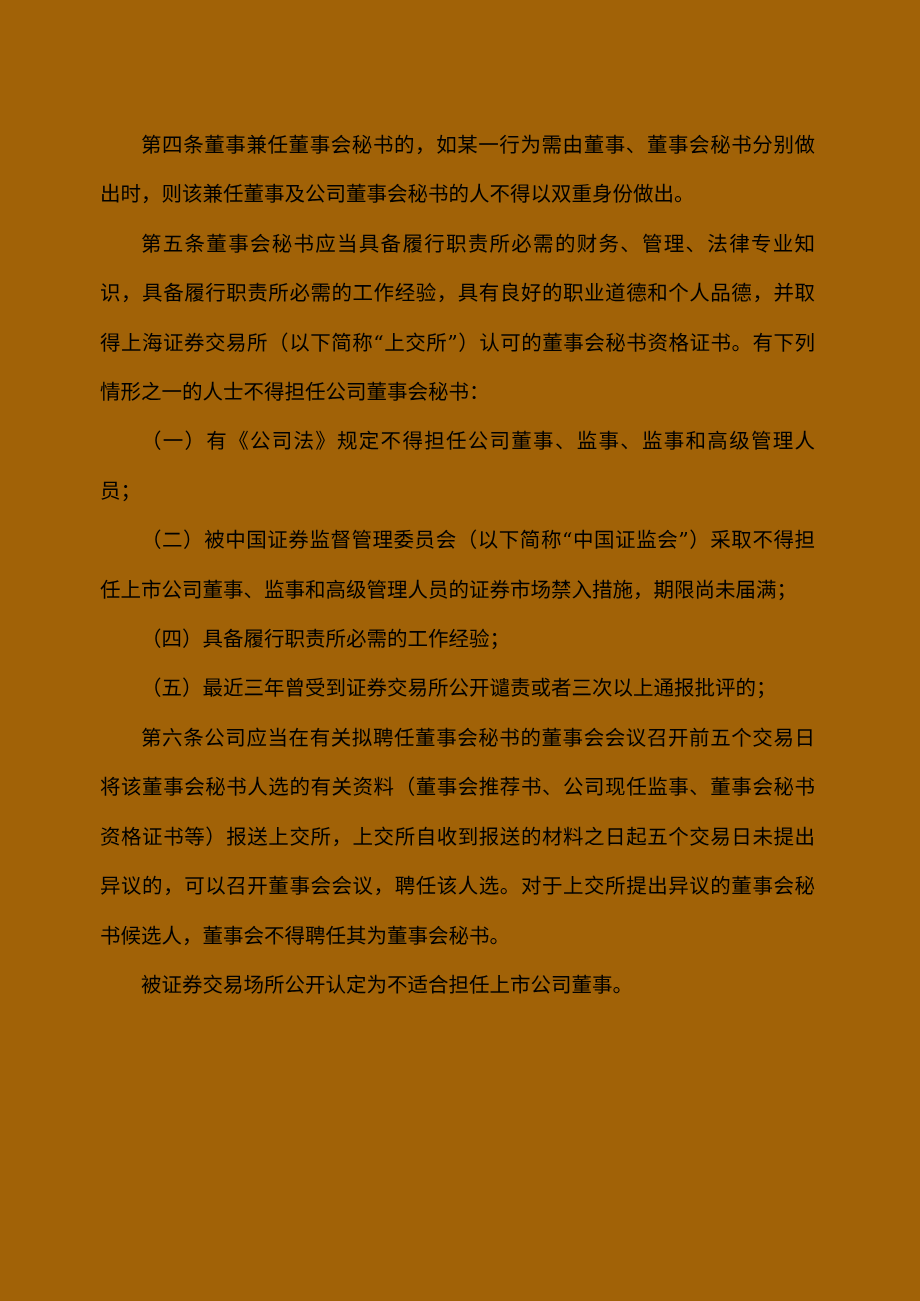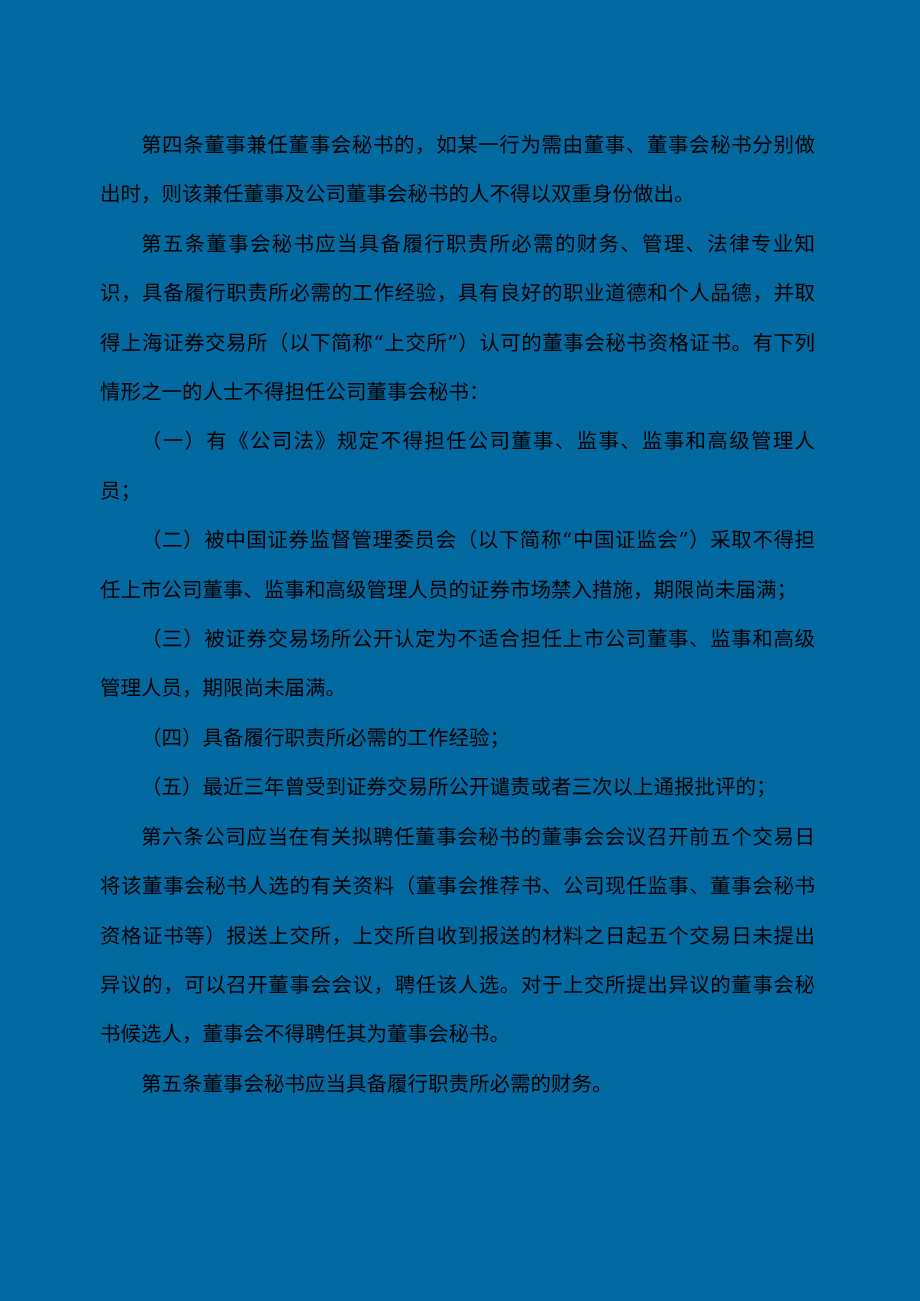--- a/index.html
+++ b/index.html
@@ -5,21 +5,21 @@
   html, body {
     margin: 0;
     padding: 0;
     background: #ffffff;
   }
   .page {
     position: relative;
     width: 920px;
     height: 1301px;
     margin: 0 auto;
-    background: #0369a1;
+    background: #a16207;
     overflow: hidden;
     box-sizing: border-box;
     padding: 121px 105px 0 100px;
   }
   .doc-body {
     font-family: "DejaVu Serif", "Liberation Serif", serif;
     font-size: 20.5px;
     line-height: 49.4px;
     color: #000000;
     text-align: justify;
@@ -33,19 +33,18 @@
 </style>
 </head>
 <body>
 
 <div class="page">
   <div class="doc-body">
       <p class="para">第四条董事兼任董事会秘书的，如某一行为需由董事、董事会秘书分别做出时，则该兼任董事及公司董事会秘书的人不得以双重身份做出。</p>
       <p class="para">第五条董事会秘书应当具备履行职责所必需的财务、管理、法律专业知识，具备履行职责所必需的工作经验，具有良好的职业道德和个人品德，并取得上海证券交易所（以下简称“上交所”）认可的董事会秘书资格证书。有下列情形之一的人士不得担任公司董事会秘书：</p>
       <p class="para">（一）有《公司法》规定不得担任公司董事、监事、监事和高级管理人员；</p>
       <p class="para">（二）被中国证券监督管理委员会（以下简称“中国证监会”）采取不得担任上市公司董事、监事和高级管理人员的证券市场禁入措施，期限尚未届满；</p>
-      <p class="para">（三）被证券交易场所公开认定为不适合担任上市公司董事、监事和高级管理人员，期限尚未届满。</p>
       <p class="para">（四）具备履行职责所必需的工作经验；</p>
       <p class="para">（五）最近三年曾受到证券交易所公开谴责或者三次以上通报批评的；</p>
       <p class="para">第六条公司应当在有关拟聘任董事会秘书的董事会会议召开前五个交易日将该董事会秘书人选的有关资料（董事会推荐书、公司现任监事、董事会秘书资格证书等）报送上交所，上交所自收到报送的材料之日起五个交易日未提出异议的，可以召开董事会会议，聘任该人选。对于上交所提出异议的董事会秘书候选人，董事会不得聘任其为董事会秘书。</p>
-      <p class="para">第五条董事会秘书应当具备履行职责所必需的财务。</p>
+      <p class="para">被证券交易场所公开认定为不适合担任上市公司董事。</p>
     </div>
 </div>
 
 </body></html>

